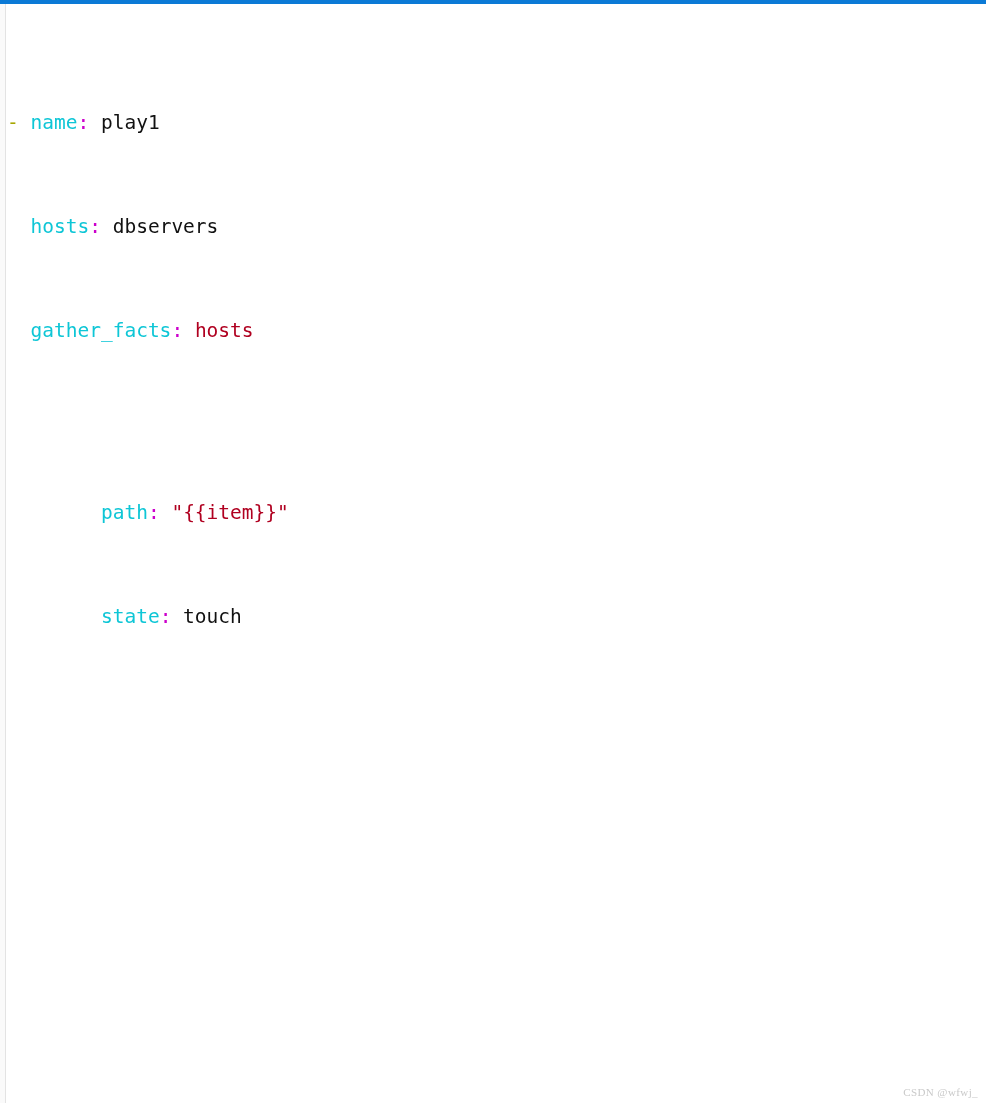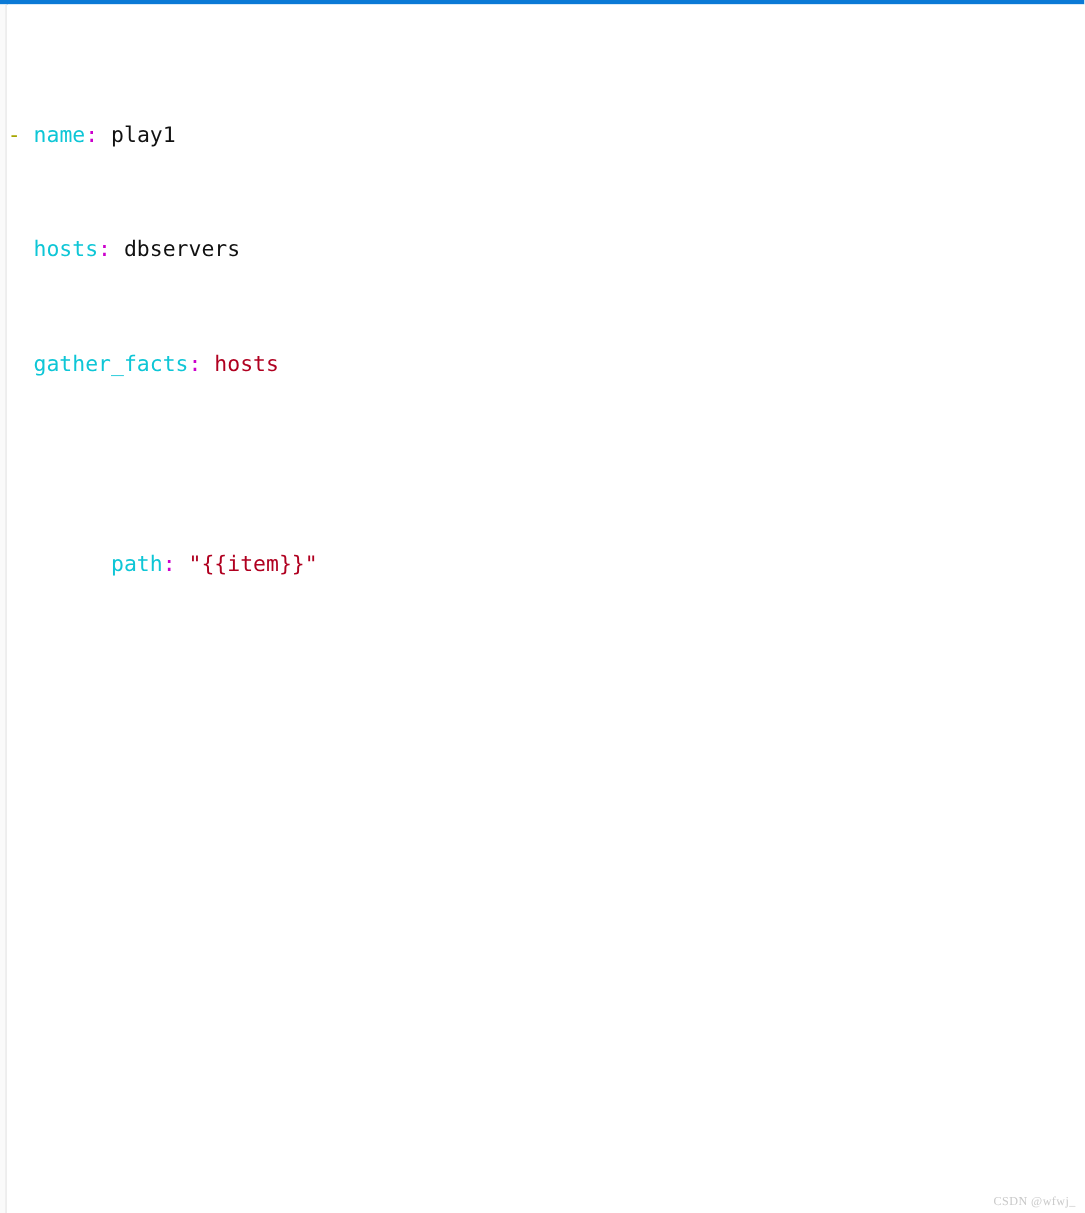--- a/index.html
+++ b/index.html
@@ -98,20 +98,21 @@
 
       <span class="ln"><span class="v">  </span><span class="k">hosts</span><span class="c">:</span><span class="v"> dbservers</span></span>
 
       <span class="ln"><span class="v">  </span><span class="k">gather_facts</span><span class="c">:</span><span class="v"> </span><span class="s">hosts</span></span>
 
 
 
 
       <span class="ln"><span class="v">        </span><span class="k">path</span><span class="c">:</span><span class="v"> </span><span class="s">"{{item}}"</span></span>
 
+      <span class="ln"><span class="v">        </span><span class="k">state</span><span class="c">:</span><span class="v"> touch</span></span>
 
 
       <span class="ln"> </span>
       
 
       
       
 
       
 

